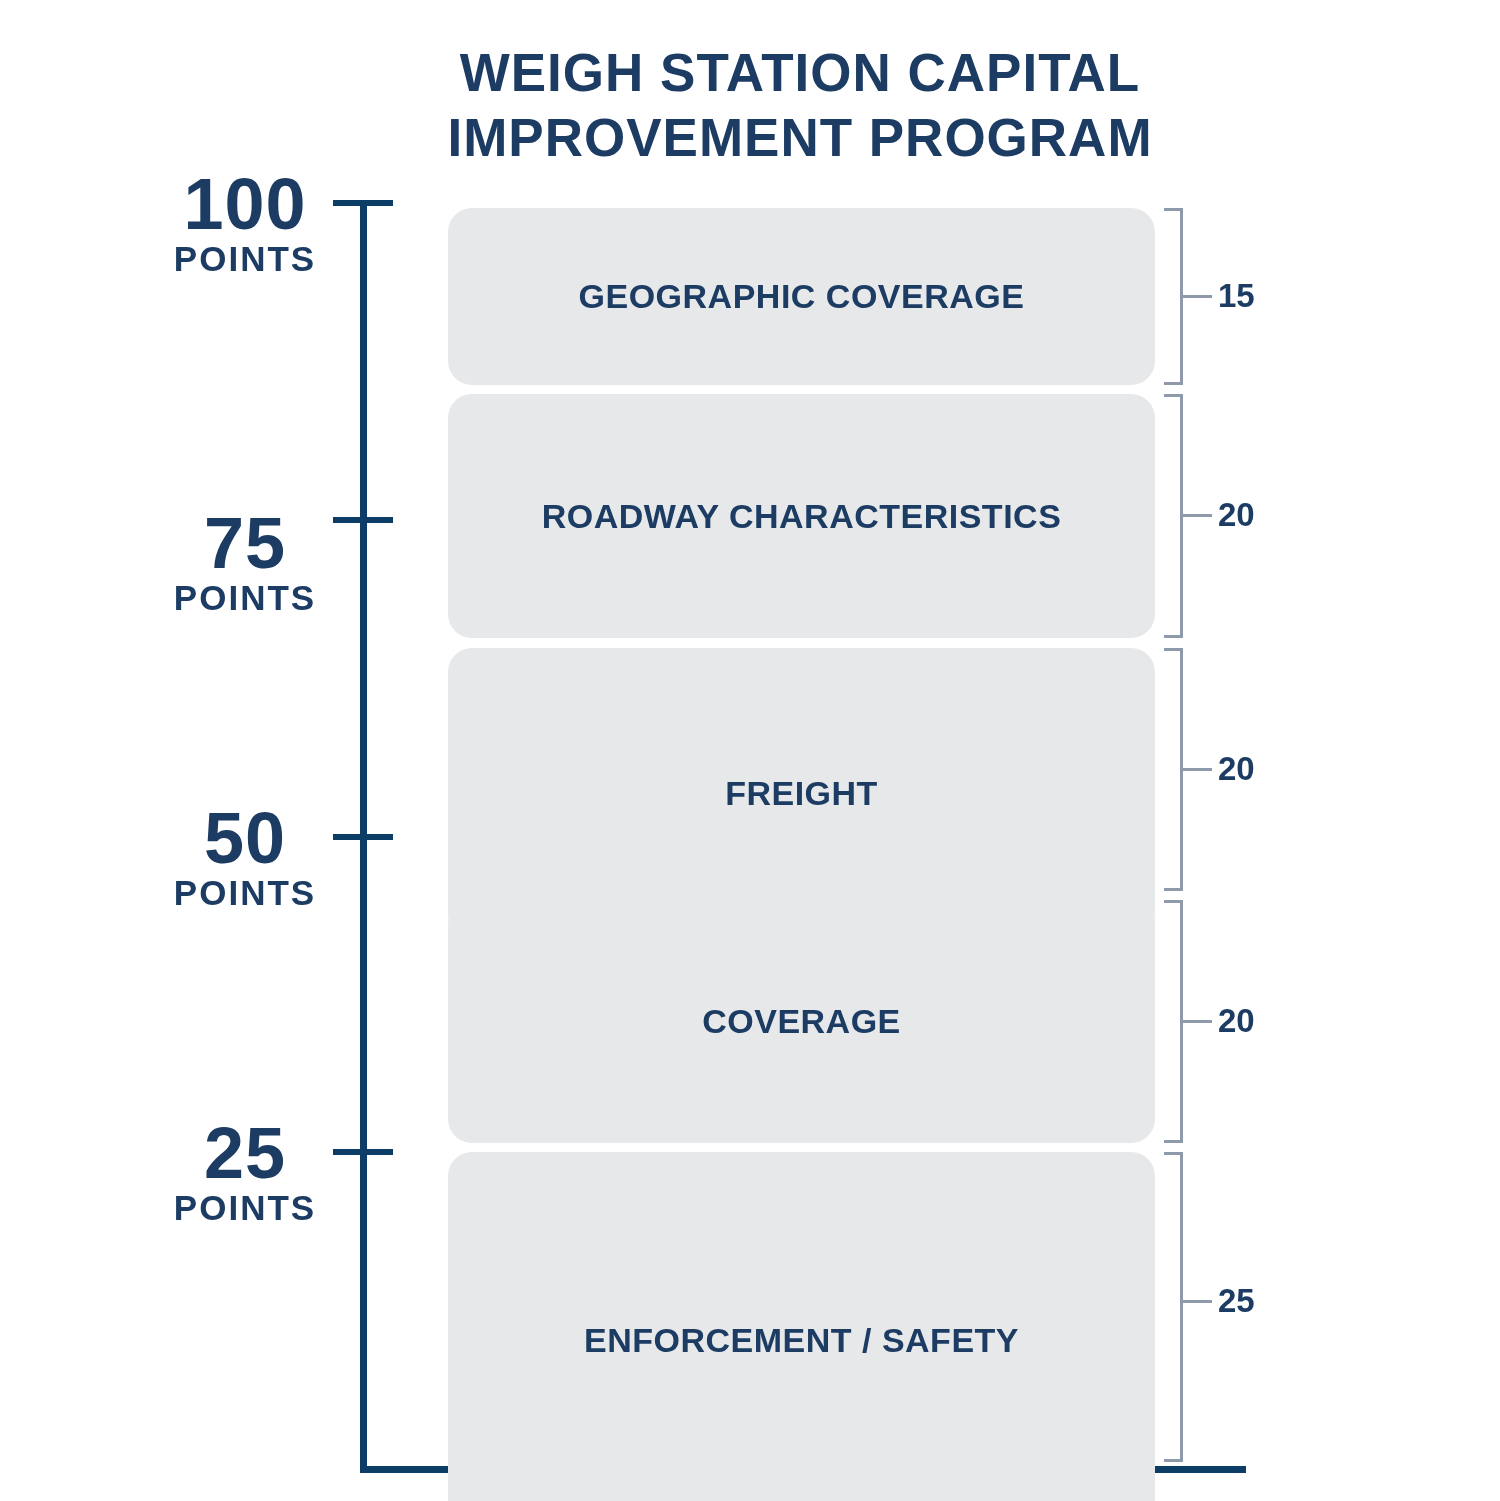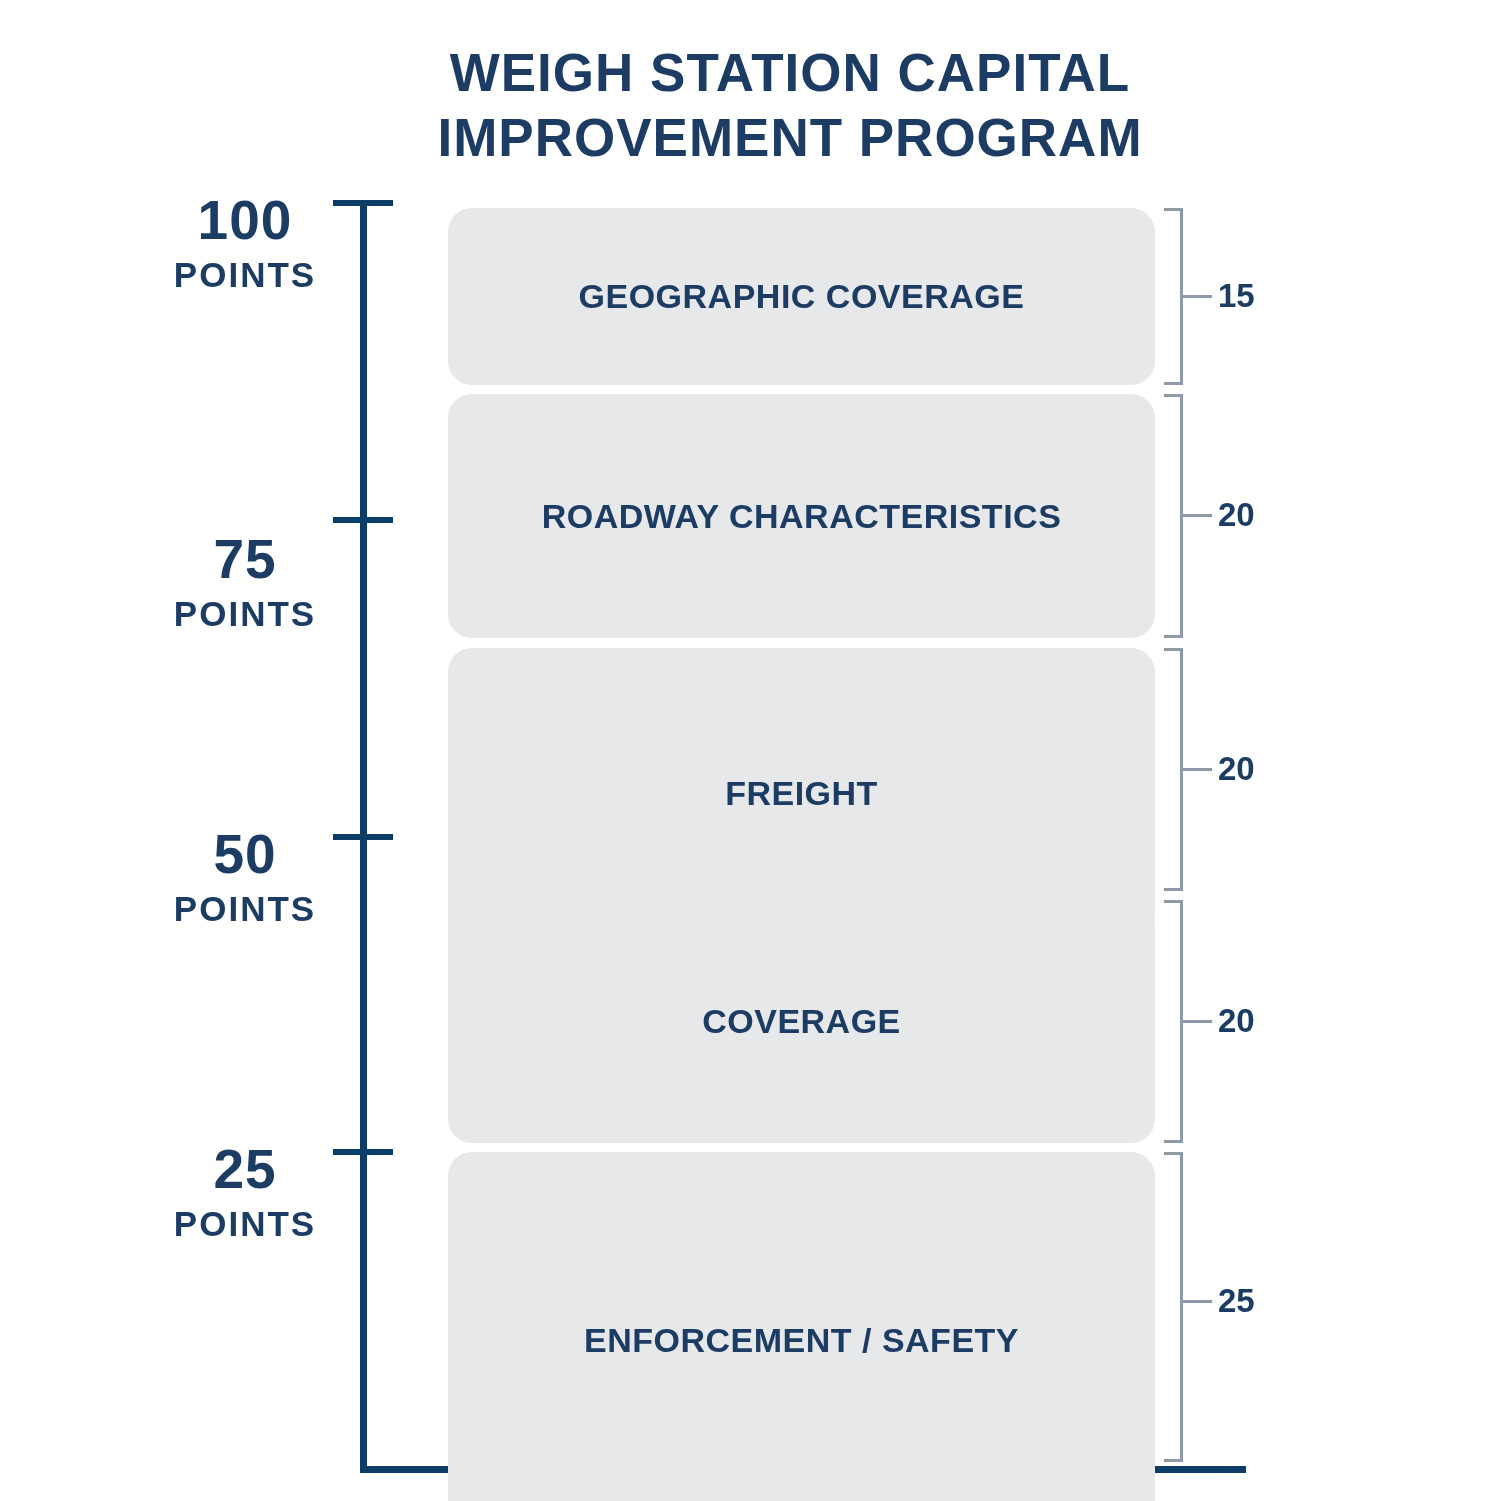--- a/index.html
+++ b/index.html
@@ -12,21 +12,21 @@
     position: relative;
     width: 1500px;
     height: 1501px;
     background: #ffffff;
     overflow: hidden;
   }
 
   
   .chart-title {
     position: absolute;
-    left: 290px;
+    left: 300px;
     top: 40px;
     width: 1000px;
     text-align: center;
     color: #1d3c63;
     font-size: 53px;
     line-height: 65px;
     font-weight: bold;
     letter-spacing: 1px;
   }
 
@@ -62,25 +62,24 @@
   
   .axis-label {
     position: absolute;
     left: 145px;
     width: 200px;
     text-align: center;
     color: #1d3c63;
   }
   .axis-label .num {
     display: block;
-    font-size: 55px;
+    font-size: 72px;
     line-height: 72px;
     font-weight: bold;
     letter-spacing: 1px;
-    margin-top: 16px;
   }
   .axis-label .unit {
     display: block;
     font-size: 35px;
     line-height: 35px;
     font-weight: bold;
     letter-spacing: 2px;
     margin-top: 1px;
   }
   .axis-label-100 { top: 168px; }

